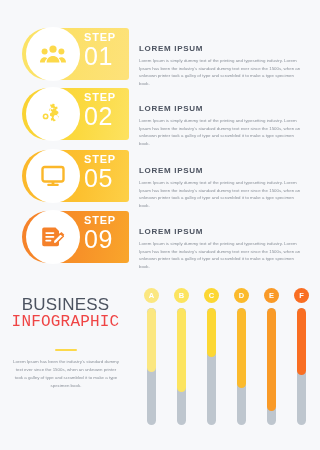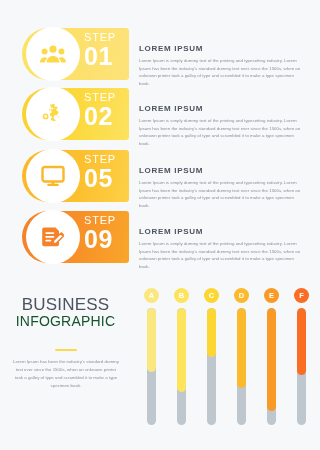--- a/index.html
+++ b/index.html
@@ -58,27 +58,27 @@
     position: absolute;
     left: 84px;
     top: 6px;
     width: 48px;
     text-align: left;
     color: #FFFFFF;
     line-height: 1;
   }
   .step-word {
     font-size: 11px;
-    font-weight: normal;
+    font-weight: bold;
     letter-spacing: 0.8px;
     display: block;
   }
   .step-num {
     font-size: 25px;
-    font-weight: bold;
+    font-weight: normal;
     letter-spacing: 0.5px;
     display: block;
     margin-top: 1px;
   }
 
   .step-copy {
     position: absolute;
     left: 139px;
     top: 18px;
     width: 166px;
@@ -106,25 +106,26 @@
     text-align: center;
   }
   .brand-line1 {
     font-size: 17px;
     font-weight: normal;
     letter-spacing: 0.2px;
     color: #4C5360;
     line-height: 1.05;
   }
   .brand-line2 {
-    font-size: 14px;
+    font-size: 16px;
     font-weight: normal;
     letter-spacing: 0.2px;
-    color: #14532d;
+    color: #ef4444;
     line-height: 1.05;
+    font-family: Liberation Mono, monospace;
   }
   .divider {
     position: absolute;
     left: 55px;
     top: 349px;
     width: 22px;
     height: 2px;
     background: #FCD94B;
     border-radius: 1px;
   }

